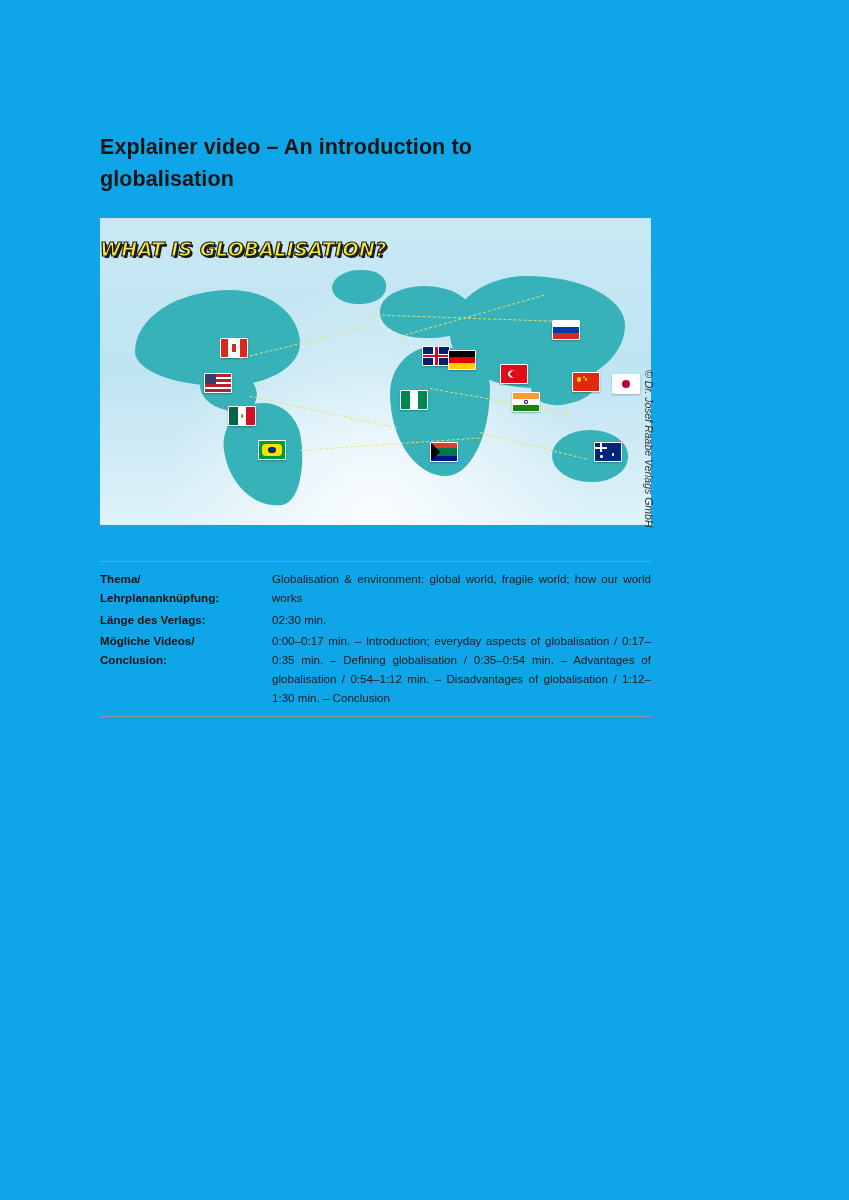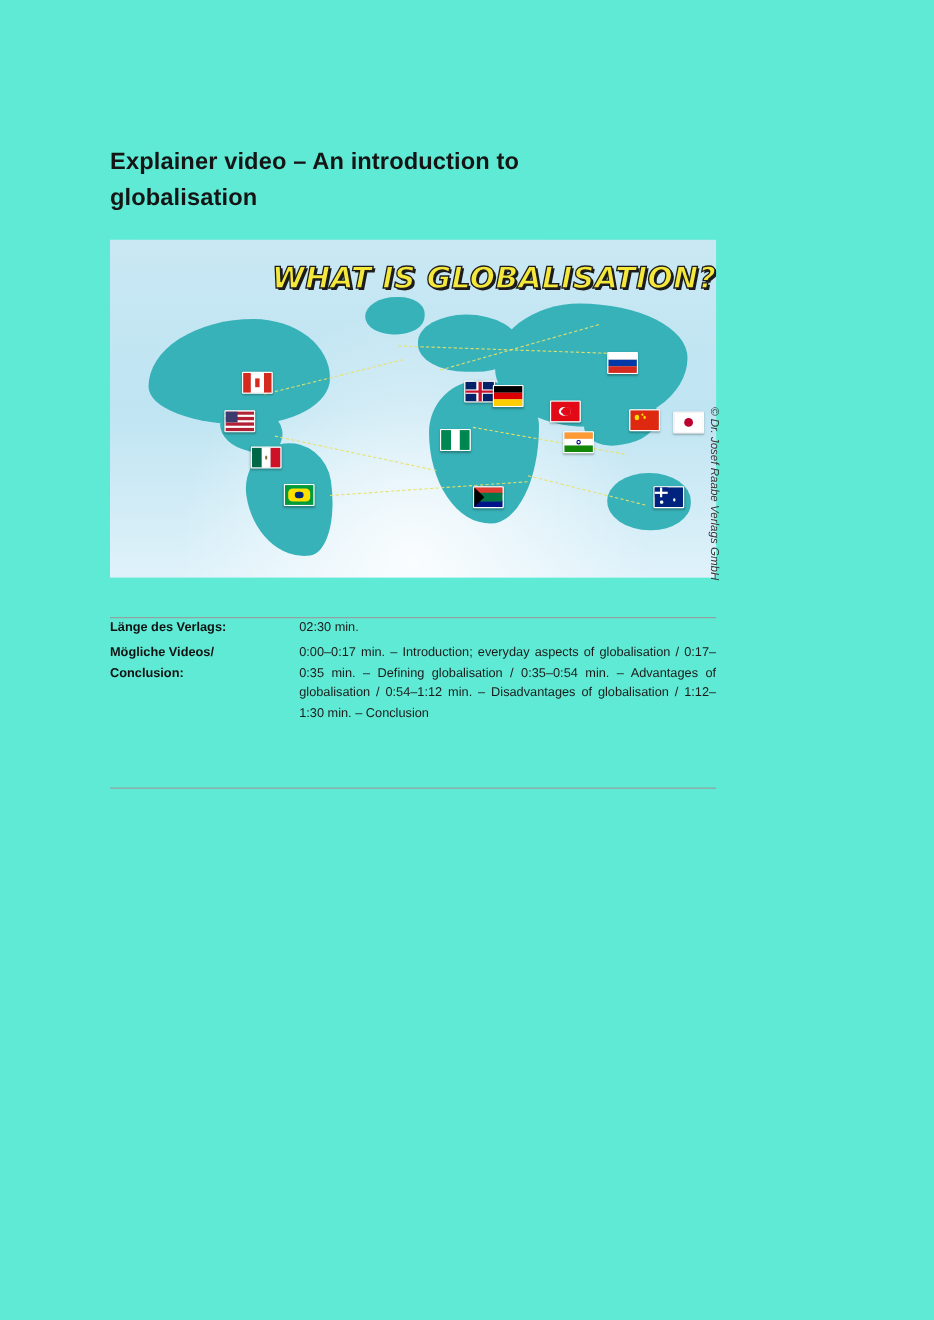--- a/index.html
+++ b/index.html
@@ -12,21 +12,21 @@
     height: 1200px;
     position: relative;
     font-family: "Liberation Sans", sans-serif;
     color: #000000;
     overflow: hidden;
   }
 
   .page {
     position: absolute;
     inset: 0;
-    background: #5eead4;
+    background: #0ea5e9;
   }
 
   
   .doc-title {
     position: absolute;
     left: 100px;
     top: 118px;
     width: 470px;
     font-size: 21.5px;
     font-weight: bold;
@@ -50,22 +50,22 @@
     inset: 0;
     background:
       radial-gradient(ellipse at 50% 95%, rgba(255,255,255,0.85) 0%, rgba(255,255,255,0) 55%),
       linear-gradient(180deg, #c9e8f4 0%, #bfe4f2 50%, #dff2fa 100%);
   }
   .fig-heading {
     position: absolute;
     left: 0;
     right: 0;
     top: 20px;
-    text-align: right;
-    font-size: 27px;
+    text-align: left;
+    font-size: 19px;
     font-weight: bold;
     font-style: italic;
     letter-spacing: 0.4px;
     color: #f5e83c;
     -webkit-text-stroke: 1.2px #1c1c1c;
     text-shadow: 2px 2px 0 #1c1c1c;
     font-family: "DejaVu Sans", sans-serif;
   }
 
   
@@ -285,20 +285,27 @@
     </div>
 
     <div class="fig-heading">WHAT IS GLOBALISATION?</div>
   </div>
 
   <div class="copyright">© Dr. Josef Raabe Verlags GmbH</div>
 
   <div class="rule-top"></div>
   <table class="info-table">
     <tbody>
+      <tr class="first">
+        <td class="label">
+          <div>Thema/</div>
+          <div>Lehrplananknüpfung:</div>
+        </td>
+        <td class="value">Globalisation &amp; environment: global world, fragile world; how our world works</td>
+      </tr>
       <tr>
         <td class="label">
           <div>Länge des Verlags:</div>
         </td>
         <td class="value">02:30 min.</td>
       </tr>
       <tr>
         <td class="label">
           <div>Mögliche Videos/</div>
           <div>Conclusion:</div>

